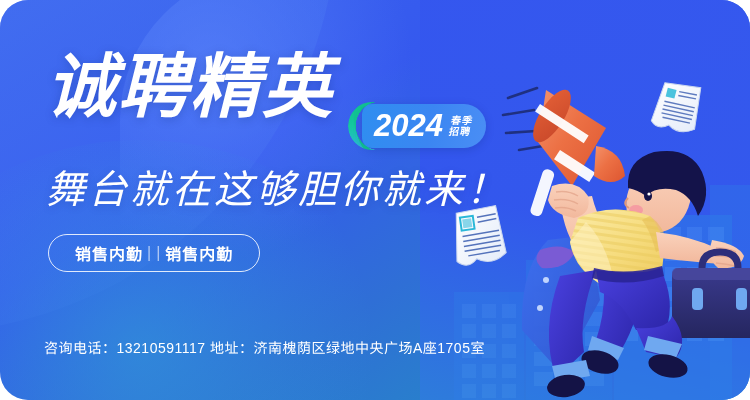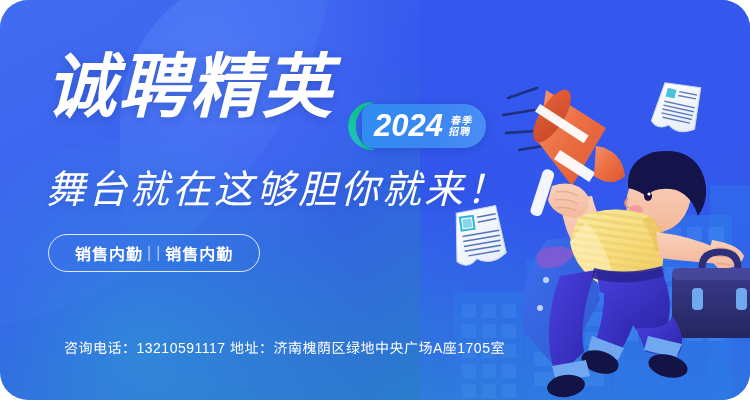--- a/index.html
+++ b/index.html
@@ -182,21 +182,20 @@
   }
   .jobs-pill .sep { opacity: .6; font-weight: 400; }
 
   .contact {
     position: absolute;
     left: 44px; top: 337px;
     color: #ffffff;
     font-size: 14px;
     letter-spacing: .5px;
     white-space: nowrap;
-    margin-left: 20px;
   }
 
   
   .illustration { position: absolute; left: 0; top: 0; width: 750px; height: 400px; }
 </style>
 </head>
 <body>
 
 <div class="banner">
 

